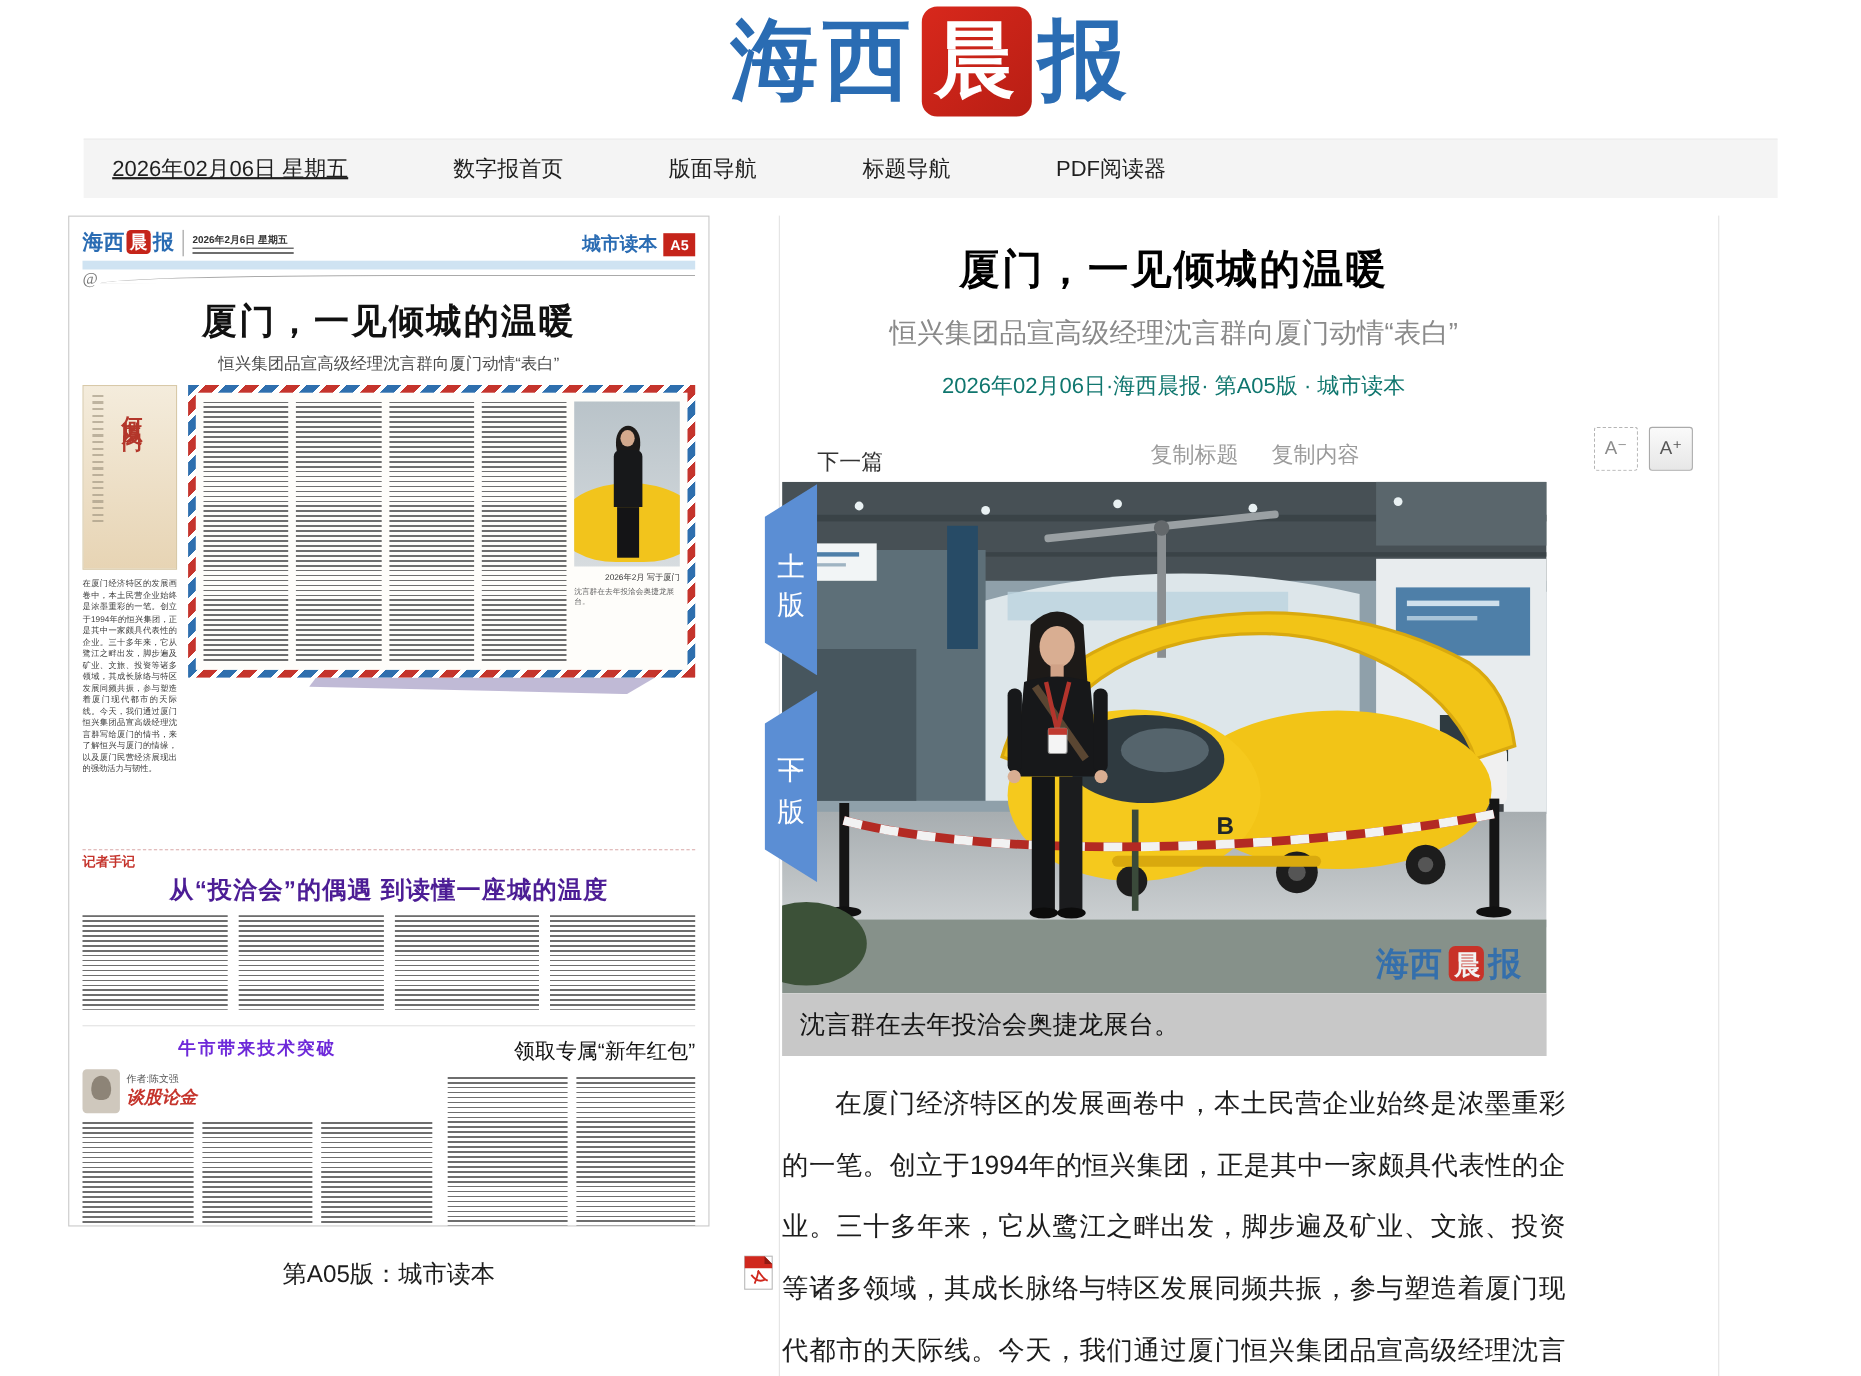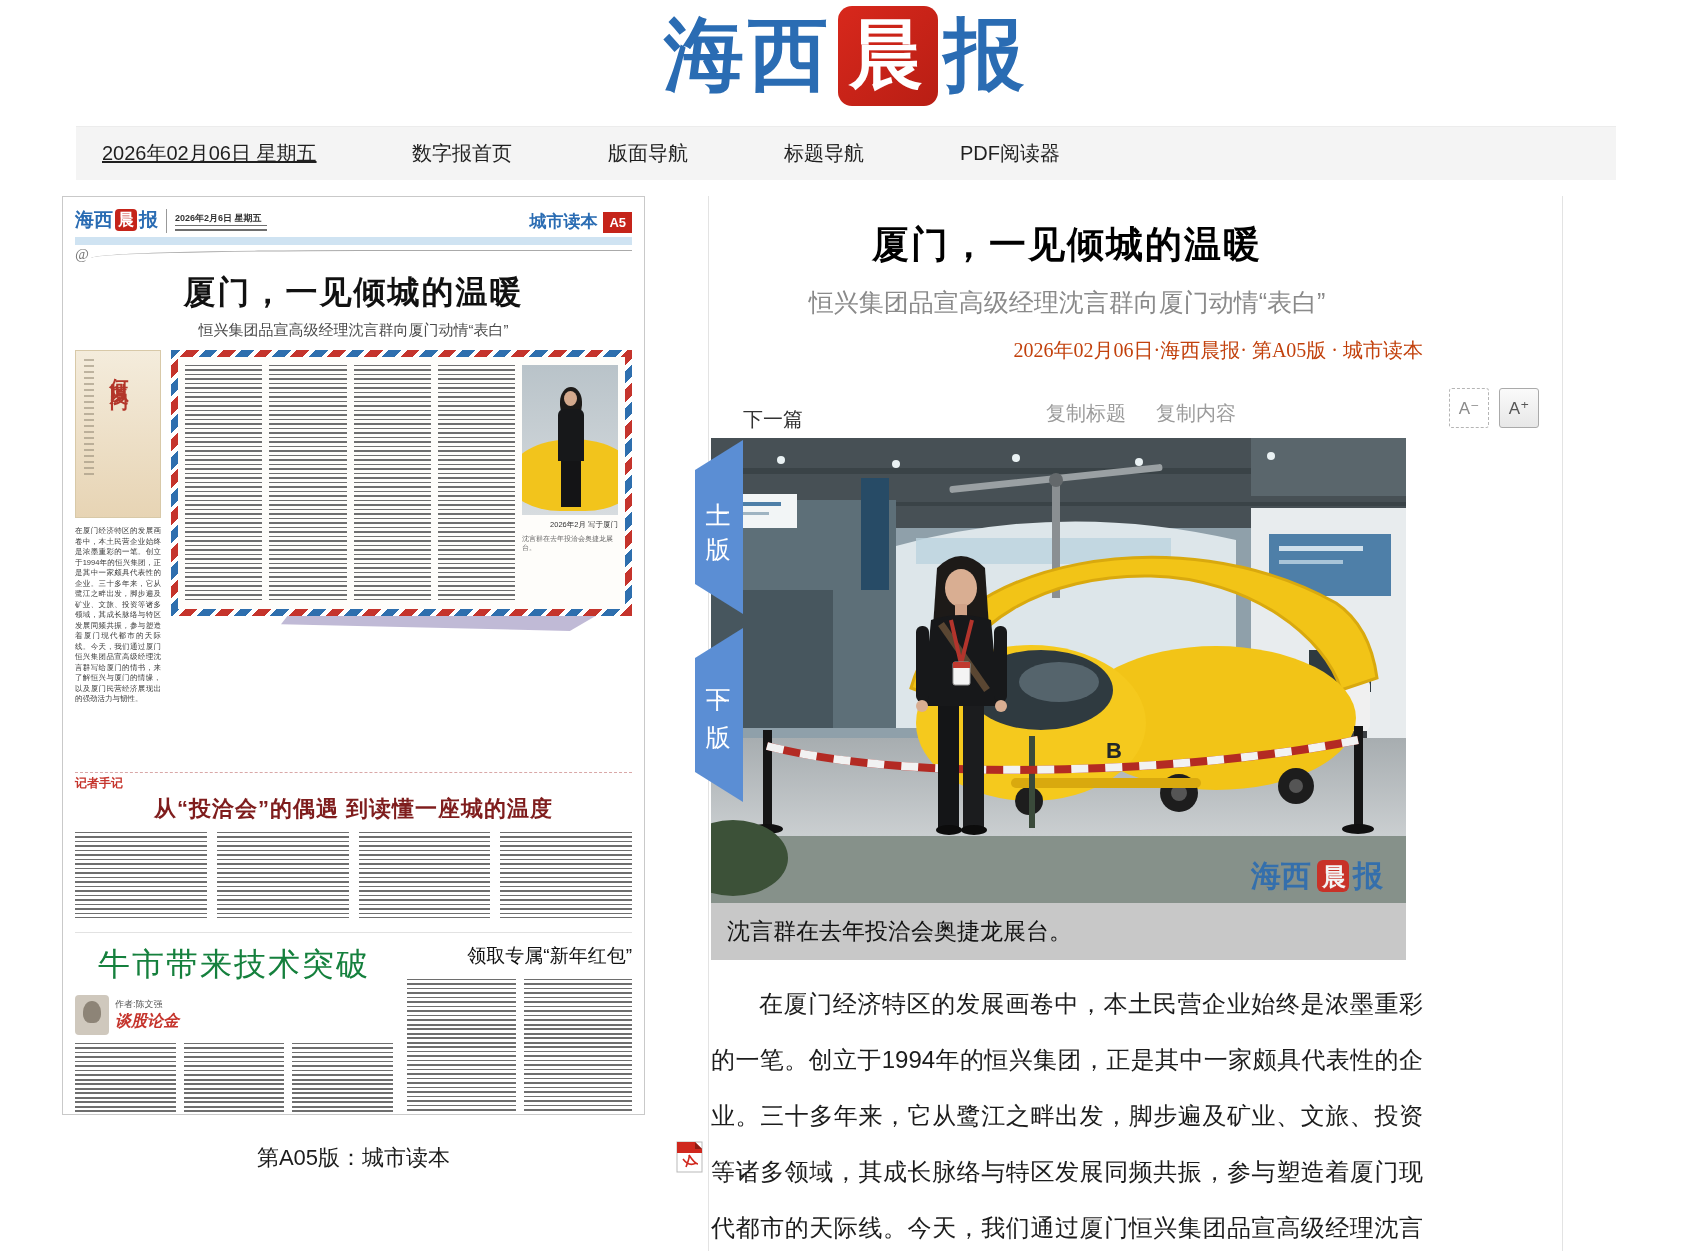--- a/index.html
+++ b/index.html
@@ -81,27 +81,27 @@
   .env-photo .fig-body { position:absolute; left:36px; top:44px; width:26px; height:52px; background:#17181a; border-radius:6px 6px 0 0; }
   .env-photo .fig-legs { position:absolute; left:39px; top:96px; width:20px; height:46px; background:#141416; }
   .env-sign { font-size:7.5px; color:#333; text-align:right; margin-top:5px; }
   .env-cap { font-size:7px; color:#666; margin-top:4px; line-height:9px; }
   .env-shadow { height:15px; margin:0 30px 0 110px; background:#aba3c8; opacity:.75;
     clip-path:polygon(2% 0,98% 0,90% 100%,0 55%); }
   
   .np-notes { margin-top:6px; }
   .notes-top { display:flex; align-items:flex-end; border-top:1px dashed #d9a8a8; padding-top:2px; }
   .notes-label { color:#c5342c; font-size:12px; font-weight:bold; }
-  .notes-headline { text-align:center; font-size:22px; font-weight:bold; color:#7f1d1d; margin-top:2px; letter-spacing:1px; }
+  .notes-headline { text-align:center; font-size:22px; font-weight:bold; color:#4c1d95; margin-top:2px; letter-spacing:1px; }
   .notes-cols { display:flex; gap:10px; margin-top:8px; }
   .notes-col { flex:1; height:86px; }
   
   .np-bottom { display:flex; margin-top:14px; gap:14px; border-top:1px solid #e2e2e2; padding-top:10px; }
   .np-b-left { width:318px; flex:0 0 318px; }
-  .stock-headline { text-align:center; font-size:32px; font-weight:normal; color:#15803d; letter-spacing:2px; }
+  .stock-headline { text-align:center; font-size:16px; font-weight:bold; color:#6d28d9; letter-spacing:2px; }
   .stock-meta { display:flex; align-items:center; gap:6px; margin-top:8px; }
   .stock-portrait { width:34px; height:40px; background:#cfc8bd; border-radius:4px; position:relative; }
   .stock-portrait::after { content:""; position:absolute; left:8px; top:6px; width:18px; height:22px; background:#8d8477; border-radius:50% 50% 40% 40%; }
   .stock-author { font-size:9px; color:#555; }
   .stock-column { font-size:16px; font-weight:bold; font-style:italic; color:#c5342c; }
   .stock-cols { display:flex; gap:8px; margin-top:8px; }
   .stock-col { flex:1; height:228px; }
   .np-b-right { flex:1; }
   .rp-headline { text-align:right; font-size:19px; font-weight:normal; color:#111; }
   .rp-cols { display:flex; gap:8px; margin-top:10px; }
@@ -121,21 +121,21 @@
   .tab-next { left:695px; top:628px; }
   
   .article {
     margin-left:63px; width:855px; flex:0 0 855px;
     border-left:1px solid #e3e3e3; border-right:1px solid #e3e3e3;
     padding:0 0 0 2px; min-height:1040px;
   }
   .a-main { width:712px; position:relative; }
   .a-title { text-align:center; font-size:37px; font-weight:bold; color:#000; margin-top:24px; letter-spacing:2px; }
   .a-subtitle { text-align:center; font-size:25px; color:#8a8a8a; margin-top:16px; }
-  .a-dateline { text-align:right; font-size:20px; color:#c2410c; margin-top:18px;font-family:Liberation Serif, serif; }
+  .a-dateline { text-align:center; font-size:20px; color:#0f766e; margin-top:18px; }
   .a-actions { position:relative; margin-top:34px; height:32px; font-size:20px; }
   .next-link { position:absolute; left:32px; top:8px; color:#333; cursor:pointer; }
   .copy-group { position:absolute; left:335px; top:2px; display:flex; gap:30px; color:#9b9b9b; }
   .copy-group span { cursor:pointer; }
   .font-btns { position:absolute; left:738px; top:-10px; display:flex; gap:10px; }
   .fbtn { width:40px; height:40px; font-size:17px; display:flex; align-items:center; justify-content:center; cursor:pointer; color:#8a8a8a; }
   .fbtn.minus { border:1px dashed #b5b5b5; background:#fff; border-radius:3px; }
   .fbtn.plus { border:1px solid #aaa; background:linear-gradient(#fafafa,#e7e7e7); border-radius:3px; color:#555; }
   .a-photo { margin-top:8px; width:695px; height:465px; display:block; }
   .a-photo-caption { width:695px; background:#c8c8c8; color:#141414; font-size:23px; padding:13px 16px; }

